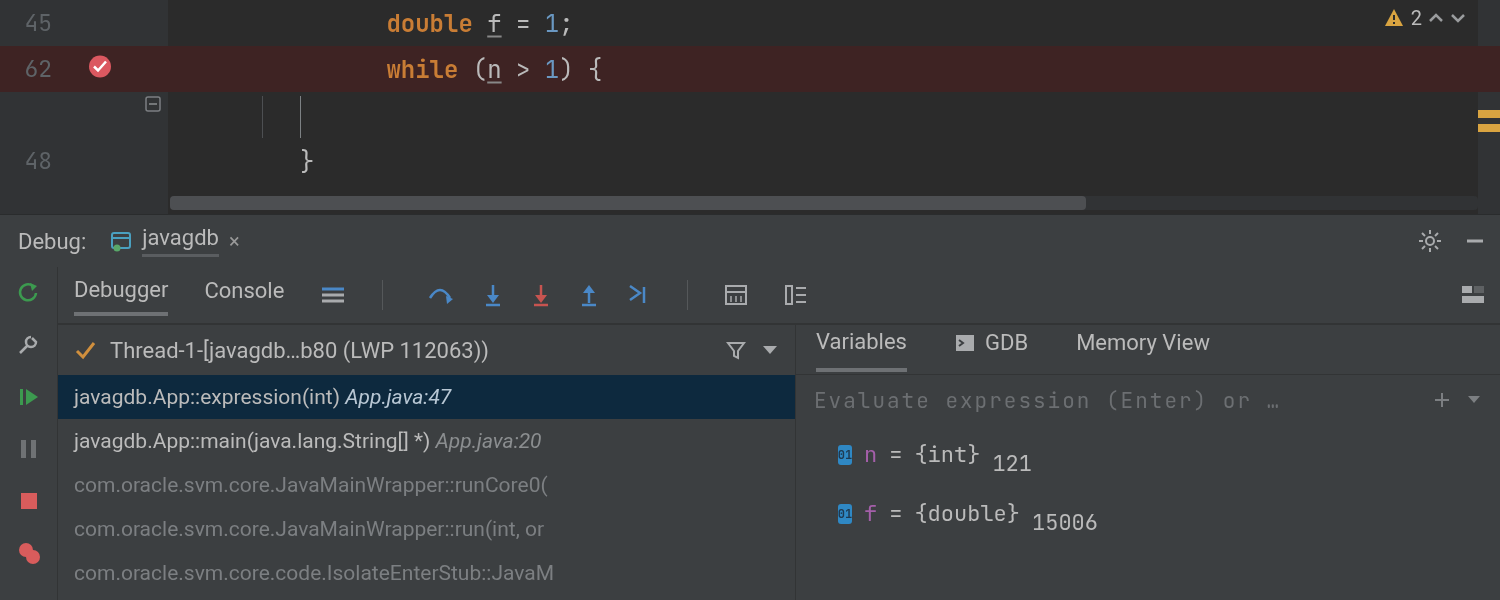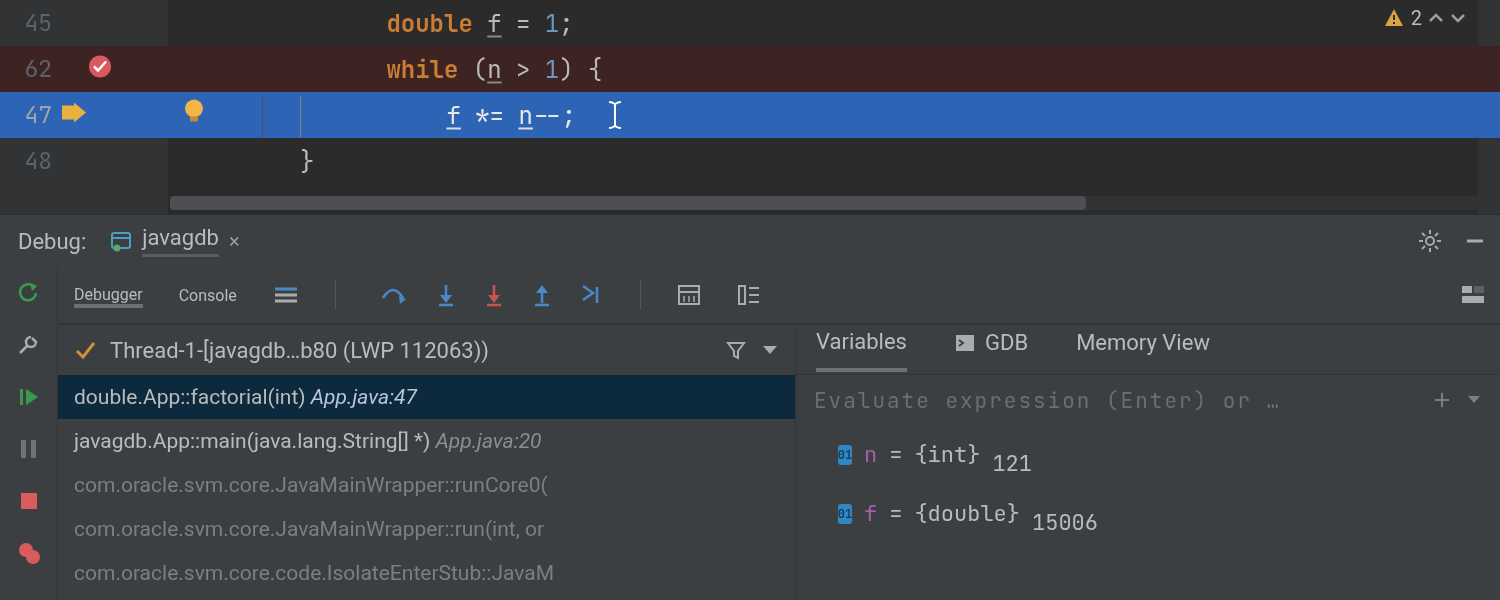--- a/index.html
+++ b/index.html
@@ -54,21 +54,21 @@
   .debug-header .right { position: absolute; right: 14px; top: 0; height: 100%; display: flex; align-items: center; gap: 22px; }
 
   .debug-body { position: absolute; top: 52px; left: 0; right: 0; bottom: 0; display: flex; }
 
   .left-rail { width: 58px; background: #3c3f41; border-right: 1px solid #323435; display: flex; flex-direction: column; align-items: center; padding-top: 12px; gap: 24px; }
   .rail-btn { width: 28px; height: 28px; display: flex; align-items: center; justify-content: center; }
 
   .center { flex: 1; display: flex; flex-direction: column; min-width: 0; }
 
   .inner-tabs { height: 58px; display: flex; align-items: center; padding-left: 16px; gap: 36px; border-bottom: 2px solid #323435; position: relative; }
-  .inner-tab { font-size: 16px; color: #bbb; padding-bottom: 0; }
+  .inner-tab { font-size: 22px; color: #bbb; padding-bottom: 10px; }
   .inner-tab.active { border-bottom: 4px solid #6e7174; margin-bottom: -2px; }
   .step-icons { display: flex; align-items: center; gap: 28px; margin-left: 8px; }
   .sep { width: 1px; height: 30px; background: #55585a; }
 
   .content-row { flex: 1; display: flex; min-height: 0; }
 
   .frames-side { width: 738px; border-right: 1px solid #323435; display: flex; flex-direction: column; min-width: 0; }
   .thread-bar { height: 50px; display: flex; align-items: center; padding: 0 16px; gap: 14px; background: #3c3f41; }
   .thread-label { font-size: 22px; color: #bbb; white-space: nowrap; overflow: hidden; text-overflow: ellipsis; flex: 1; }
   .frames-list { flex: 1; overflow: hidden; }
@@ -147,42 +147,20 @@
       <svg width="16" height="16">
           <rect x="1" y="1" width="14" height="14" rx="2" fill="none" stroke="#7c7f82" stroke-width="1.5"></rect>
           <line x1="4" y1="8" x2="12" y2="8" stroke="#7c7f82" stroke-width="1.8"></line>
         </svg>
     </div>
     <div class="code">
       <span class="kw">while</span><span class="pun"> (</span><span class="id var-ul">n</span><span class="pun"> &gt; </span><span class="num">1</span><span class="pun">) {</span>
     </div>
   </div>
 
-  <div class="line exec" style="top:92px">
-    <div class="line-num" style="color:#a0a4a8">47</div>
-    <div class="gutter-icon" style="left:54px;width:40px">
-      <svg width="28" height="20">
-          <path d="M2 3 L14 3 L14 0 L26 10 L14 20 L14 17 L2 17 Z" fill="#eab040"></path>
-        </svg>
-    </div>
-    <div class="gutter-icon" style="left:174px;width:40px">
-      <svg width="24" height="28">
-          <ellipse cx="12" cy="10" rx="9" ry="9" fill="#f2b646"></ellipse>
-          <rect x="8" y="18" width="8" height="5" rx="1" fill="#c09030"></rect>
-        </svg>
-    </div>
-    <div class="code" style="left:360px">
-      <span class="id var-ul">f</span><span class="pun"> *= </span><span class="id var-ul">n</span><span class="pun">--;</span>
-    </div>
-    <span class="icon" style="position:absolute;left:608px;top:50%;transform:translateY(-50%)">
-      <svg width="14" height="30">
-          <path d="M1 2 Q4 2 7 4 Q10 2 13 2 M7 4 L7 26 M1 28 Q4 28 7 26 Q10 28 13 28" stroke="#fff" stroke-width="2" fill="none"></path>
-        </svg>
-    </span>
-  </div>
 
   <div class="line" style="top:138px">
     <div class="line-num">48</div>
     <div class="fold-handle" style="top:160px">
       <svg width="16" height="16">
           <path d="M8 1 L8 10 L14 10" stroke="#7c7f82" stroke-width="1.8" fill="none"></path>
         </svg>
     </div>
     <div class="code"><span class="pun">}</span></div>
   </div>
@@ -362,21 +340,21 @@
                   <path d="M3 4 L19 4 L13 12 L13 19 L9 17 L9 12 Z" fill="none" stroke="#a9abad" stroke-width="2"></path>
                 </svg>
               </span>
             <span class="icon">
                 <svg width="18" height="14">
                   <path d="M2 3 L9 11 L16 3 Z" fill="#a9abad"></path>
                 </svg>
               </span>
           </div>
           <div class="frames-list">
-            <div class="frame selected"><span>double.App::factorial(int) </span><span class="loc">App.java:47</span></div>
+            <div class="frame selected"><span>javagdb.App::expression(int) </span><span class="loc">App.java:47</span></div>
             <div class="frame"><span>javagdb.App::main(java.lang.String[] *) </span><span class="loc">App.java:20</span></div>
             <div class="frame dim"><span>com.oracle.svm.core.JavaMainWrapper::runCore0(</span></div>
             <div class="frame dim"><span>com.oracle.svm.core.JavaMainWrapper::run(int, or</span></div>
             <div class="frame dim"><span>com.oracle.svm.core.code.IsolateEnterStub::JavaM</span></div>
           </div>
         </div>
 
         <div class="vars-side">
           <div class="vars-tabs">
             <span class="vars-tab active">Variables</span>

